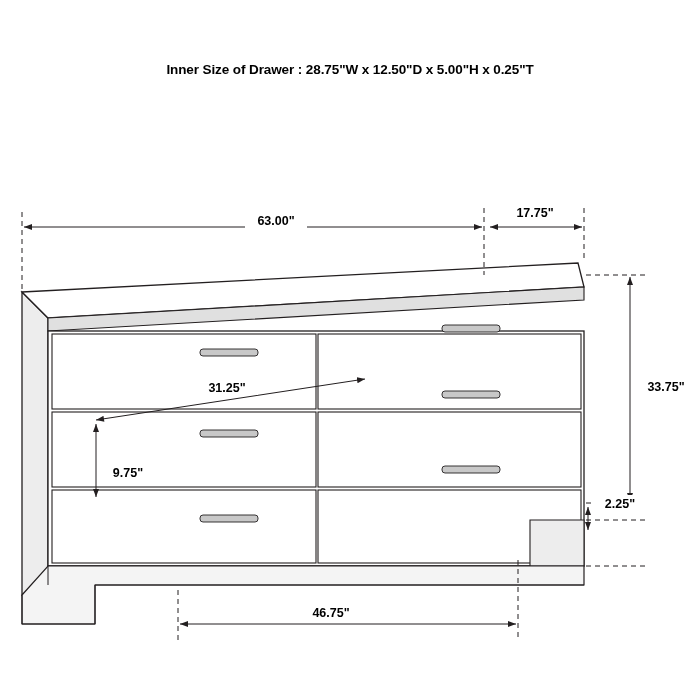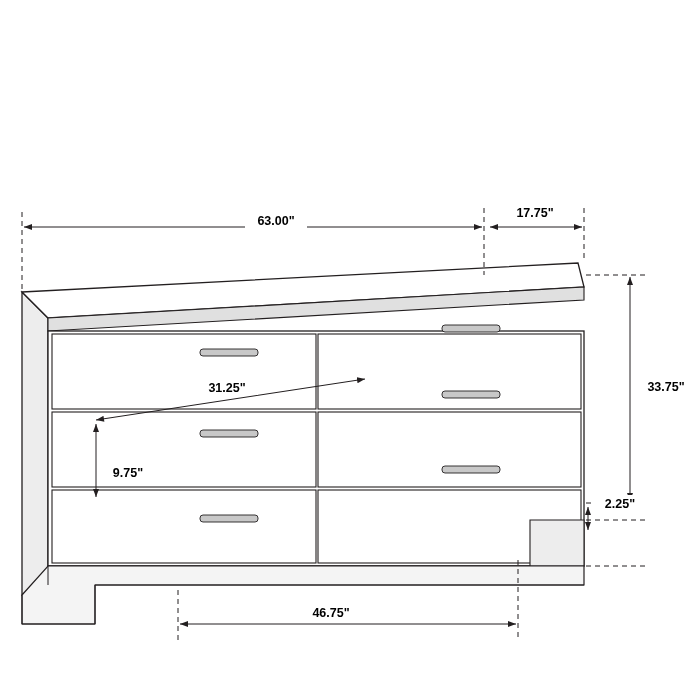--- a/index.html
+++ b/index.html
@@ -38,20 +38,21 @@
     font-size: 12.5px;
     font-weight: bold;
     fill: #000000;
   }
 </style>
 </head>
 <body>
 
 <div id="page">
 
+  <div id="title">Inner Size of Drawer : 28.75"W x 12.50"D x 5.00"H x 0.25"T</div>
 
   <svg class="diagram" viewBox="0 0 700 700">
     <defs>
       <marker id="arrHead" markerWidth="9" markerHeight="9" refX="8" refY="3" orient="auto" markerUnits="strokeWidth">
         <path d="M0,0 L8,3 L0,6 z" fill="#231f20"></path>
       </marker>
       <marker id="arrTail" markerWidth="9" markerHeight="9" refX="0" refY="3" orient="auto" markerUnits="strokeWidth">
         <path d="M8,0 L0,3 L8,6 z" fill="#231f20"></path>
       </marker>
     </defs>

